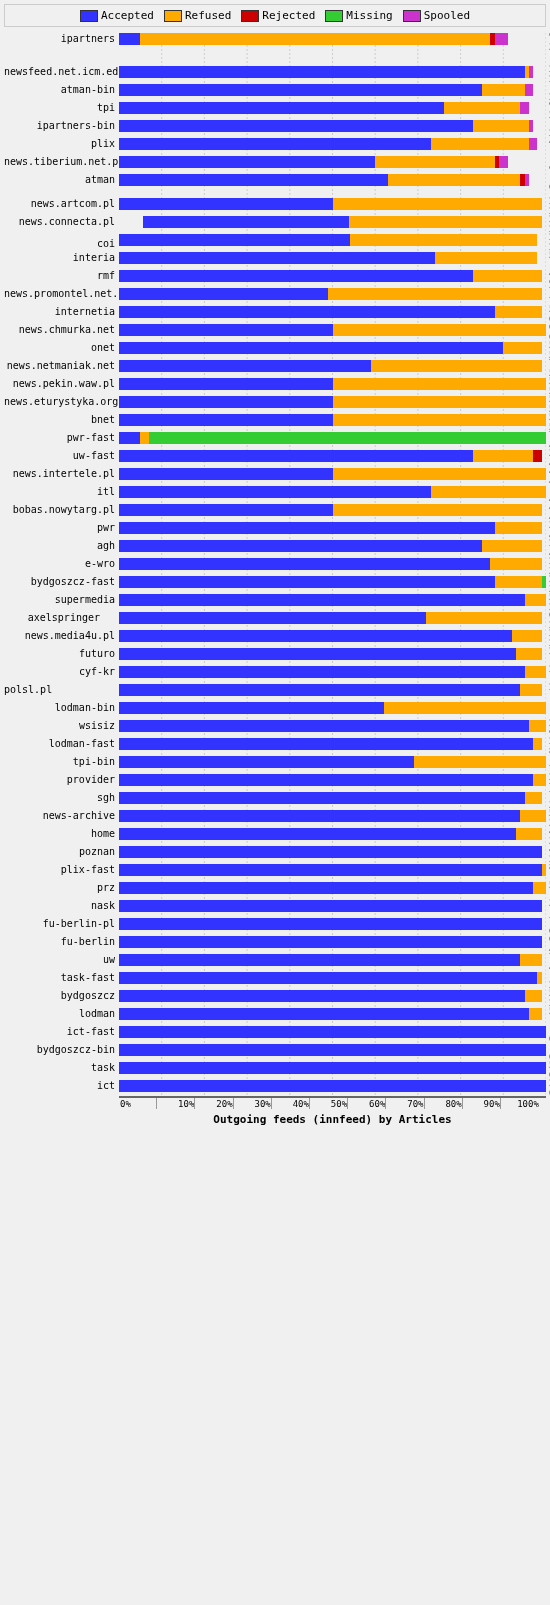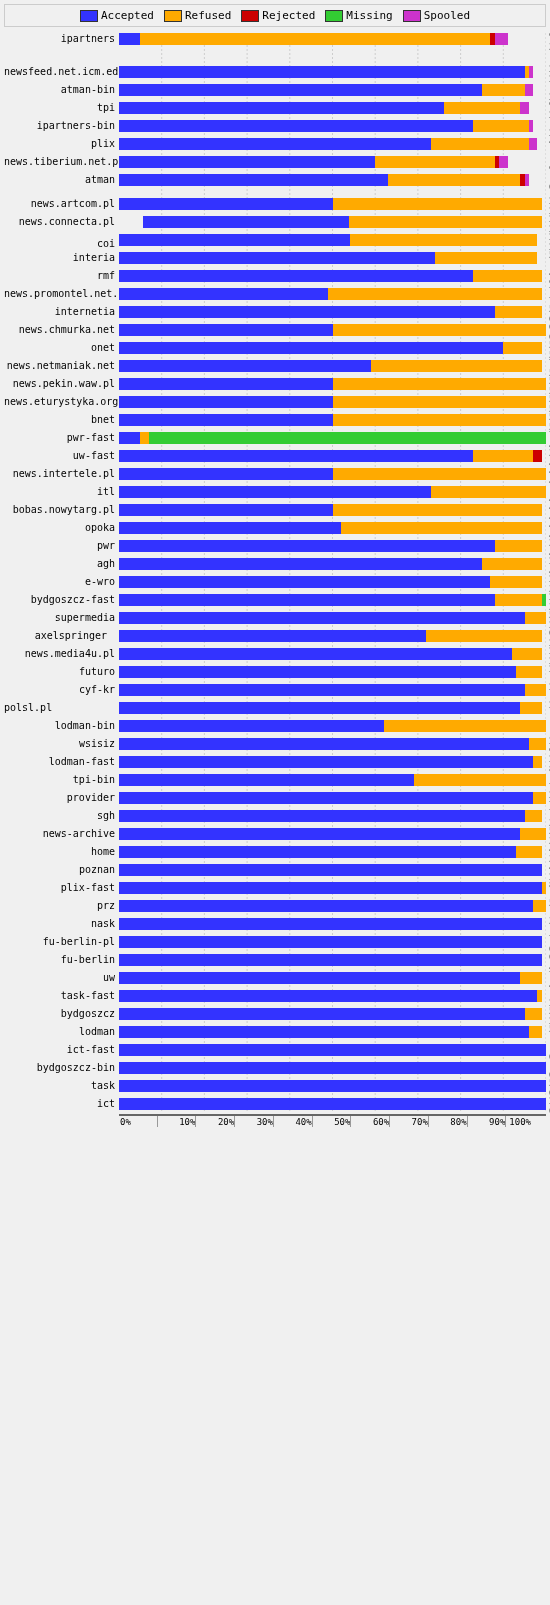--- a/index.html
+++ b/index.html
@@ -296,28 +296,20 @@
         </div>
         <div style="display: flex; align-items: center; height: 17px; margin-bottom: 1px; position: relative; z-index: 2;">
           <div style="width: 115px; text-align: right; padding-right: 4px; font-size: 10px; white-space: nowrap; flex-shrink: 0; font-family: monospace;">bobas.nowytarg.pl</div>
           <div style="flex: 1 1 0%; position: relative; height: 12px; display: flex;">
             <div style="width: 50%; height: 100%; background: rgb(51, 51, 255); display: inline-block;"></div>
             <div style="width: 49%; height: 100%; background: rgb(255, 170, 0); display: inline-block;"></div>
             <div style="position: absolute; left: 100%; top: -2px; font-size: 9px; padding-left: 3px; white-space: nowrap; font-family: monospace; line-height: 1.2; color: rgb(0, 0, 0);">4701<br>4503</div>
           </div>
         </div>
         <div style="display: flex; align-items: center; height: 17px; margin-bottom: 1px; position: relative; z-index: 2;">
-          <div style="width: 115px; text-align: right; padding-right: 4px; font-size: 10px; white-space: nowrap; flex-shrink: 0; font-family: monospace;">opoka</div>
-          <div style="flex: 1 1 0%; position: relative; height: 12px; display: flex;">
-            <div style="width: 52%; height: 100%; background: rgb(51, 51, 255); display: inline-block;"></div>
-            <div style="width: 47%; height: 100%; background: rgb(255, 170, 0); display: inline-block;"></div>
-            <div style="position: absolute; left: 100%; top: -2px; font-size: 9px; padding-left: 3px; white-space: nowrap; font-family: monospace; line-height: 1.2; color: rgb(0, 0, 0);">4901<br>4471</div>
-          </div>
-        </div>
-        <div style="display: flex; align-items: center; height: 17px; margin-bottom: 1px; position: relative; z-index: 2;">
           <div style="width: 115px; text-align: right; padding-right: 4px; font-size: 10px; white-space: nowrap; flex-shrink: 0; font-family: monospace;">pwr</div>
           <div style="flex: 1 1 0%; position: relative; height: 12px; display: flex;">
             <div style="width: 88%; height: 100%; background: rgb(51, 51, 255); display: inline-block;"></div>
             <div style="width: 11%; height: 100%; background: rgb(255, 170, 0); display: inline-block;"></div>
             <div style="position: absolute; left: 100%; top: -2px; font-size: 9px; padding-left: 3px; white-space: nowrap; font-family: monospace; line-height: 1.2; color: rgb(0, 0, 0);">34289<br>4243</div>
           </div>
         </div>
         <div style="display: flex; align-items: center; height: 17px; margin-bottom: 1px; position: relative; z-index: 2;">
           <div style="width: 115px; text-align: right; padding-right: 4px; font-size: 10px; white-space: nowrap; flex-shrink: 0; font-family: monospace;">agh</div>
           <div style="flex: 1 1 0%; position: relative; height: 12px; display: flex;">
@@ -345,21 +337,21 @@
         </div>
         <div style="display: flex; align-items: center; height: 17px; margin-bottom: 1px; position: relative; z-index: 2;">
           <div style="width: 115px; text-align: right; padding-right: 4px; font-size: 10px; white-space: nowrap; flex-shrink: 0; font-family: monospace;">supermedia</div>
           <div style="flex: 1 1 0%; position: relative; height: 12px; display: flex;">
             <div style="width: 95%; height: 100%; background: rgb(51, 51, 255); display: inline-block;"></div>
             <div style="width: 5%; height: 100%; background: rgb(255, 170, 0); display: inline-block;"></div>
             <div style="position: absolute; left: 100%; top: -2px; font-size: 9px; padding-left: 3px; white-space: nowrap; font-family: monospace; line-height: 1.2; color: rgb(0, 0, 0);">57348<br>2734</div>
           </div>
         </div>
         <div style="display: flex; align-items: center; height: 17px; margin-bottom: 1px; position: relative; z-index: 2;">
-          <div style="width: 115px; text-align: right; padding-right: 12px; font-size: 10px; white-space: nowrap; flex-shrink: 0; font-family: monospace;">axelspringer</div>
+          <div style="width: 115px; text-align: right; padding-right: 19px; font-size: 10px; white-space: nowrap; flex-shrink: 0; font-family: monospace;">axelspringer</div>
           <div style="flex: 1 1 0%; position: relative; height: 12px; display: flex;">
             <div style="width: 72%; height: 100%; background: rgb(51, 51, 255); display: inline-block;"></div>
             <div style="width: 27%; height: 100%; background: rgb(255, 170, 0); display: inline-block;"></div>
             <div style="position: absolute; left: 100%; top: -2px; font-size: 9px; padding-left: 3px; white-space: nowrap; font-family: monospace; line-height: 1.2; color: rgb(0, 0, 0);">6476<br>2402</div>
           </div>
         </div>
         <div style="display: flex; align-items: center; height: 17px; margin-bottom: 1px; position: relative; z-index: 2;">
           <div style="width: 115px; text-align: right; padding-right: 4px; font-size: 10px; white-space: nowrap; flex-shrink: 0; font-family: monospace;">news.media4u.pl</div>
           <div style="flex: 1 1 0%; position: relative; height: 12px; display: flex;">
             <div style="width: 92%; height: 100%; background: rgb(51, 51, 255); display: inline-block;"></div>
@@ -567,16 +559,17 @@
     <div style="flex: 1 1 0%; text-align: left; padding-top: 1px; padding-left: 1px; font-size: 9px;">0%</div>
         <div style="flex: 1 1 0%; text-align: right; padding-top: 1px; border-left: 1px solid rgb(153, 153, 153); padding-left: 1px; font-size: 9px;">10%</div>
         <div style="flex: 1 1 0%; text-align: right; padding-top: 1px; border-left: 1px solid rgb(153, 153, 153); padding-left: 1px; font-size: 9px;">20%</div>
         <div style="flex: 1 1 0%; text-align: right; padding-top: 1px; border-left: 1px solid rgb(153, 153, 153); padding-left: 1px; font-size: 9px;">30%</div>
         <div style="flex: 1 1 0%; text-align: right; padding-top: 1px; border-left: 1px solid rgb(153, 153, 153); padding-left: 1px; font-size: 9px;">40%</div>
         <div style="flex: 1 1 0%; text-align: right; padding-top: 1px; border-left: 1px solid rgb(153, 153, 153); padding-left: 1px; font-size: 9px;">50%</div>
         <div style="flex: 1 1 0%; text-align: right; padding-top: 1px; border-left: 1px solid rgb(153, 153, 153); padding-left: 1px; font-size: 9px;">60%</div>
         <div style="flex: 1 1 0%; text-align: right; padding-top: 1px; border-left: 1px solid rgb(153, 153, 153); padding-left: 1px; font-size: 9px;">70%</div>
         <div style="flex: 1 1 0%; text-align: right; padding-top: 1px; border-left: 1px solid rgb(153, 153, 153); padding-left: 1px; font-size: 9px;">80%</div>
         <div style="flex: 1 1 0%; text-align: right; padding-top: 1px; border-left: 1px solid rgb(153, 153, 153); padding-left: 1px; font-size: 9px;">90%</div>
-        <div style="flex: 1 1 0%; text-align: left; padding-top: 1px; border-left: 1px solid rgb(153, 153, 153); padding-left: 3px; font-size: 9px;">100%</div>
-      </div>
+        <div style="flex: 1 1 0%; text-align: center; padding-top: 1px; border-left: 1px solid rgb(153, 153, 153); padding-left: 9px; font-size: 9px;">100%</div>
+      </div>
+    <div style="text-align:center; font-size:11px; font-weight:bold; margin-top:4px; margin-left:115px;">Outgoing feeds (innfeed) by Articles</div>
   </div>
 </div>
 
 </body></html>

